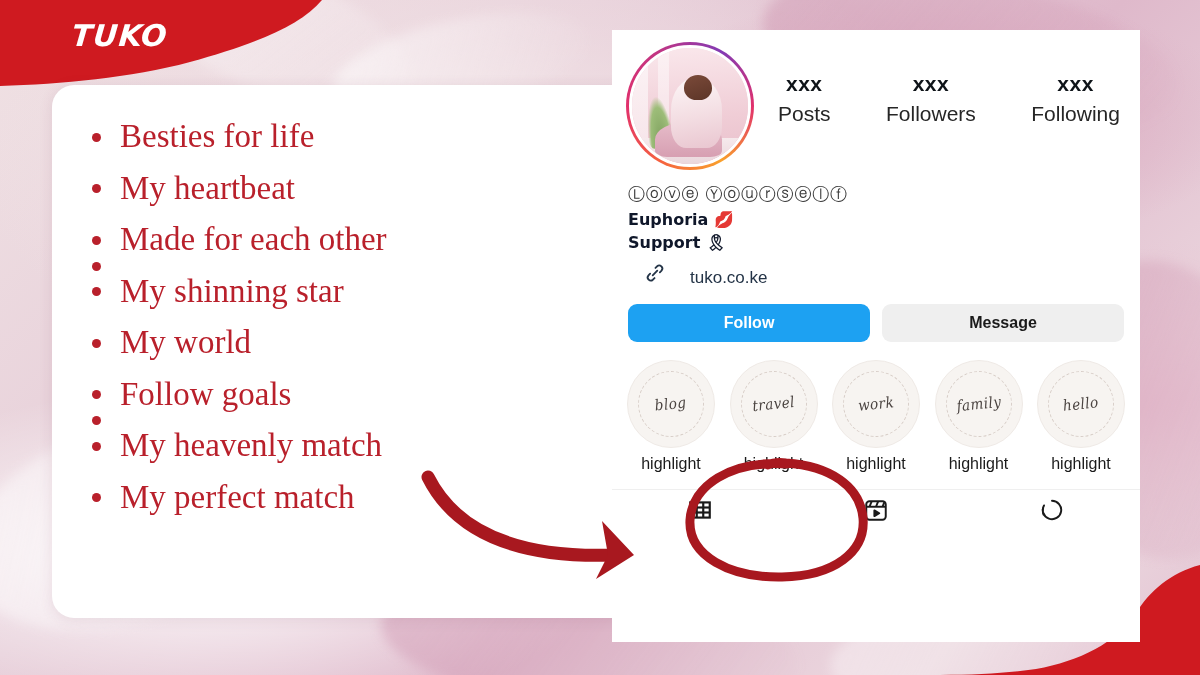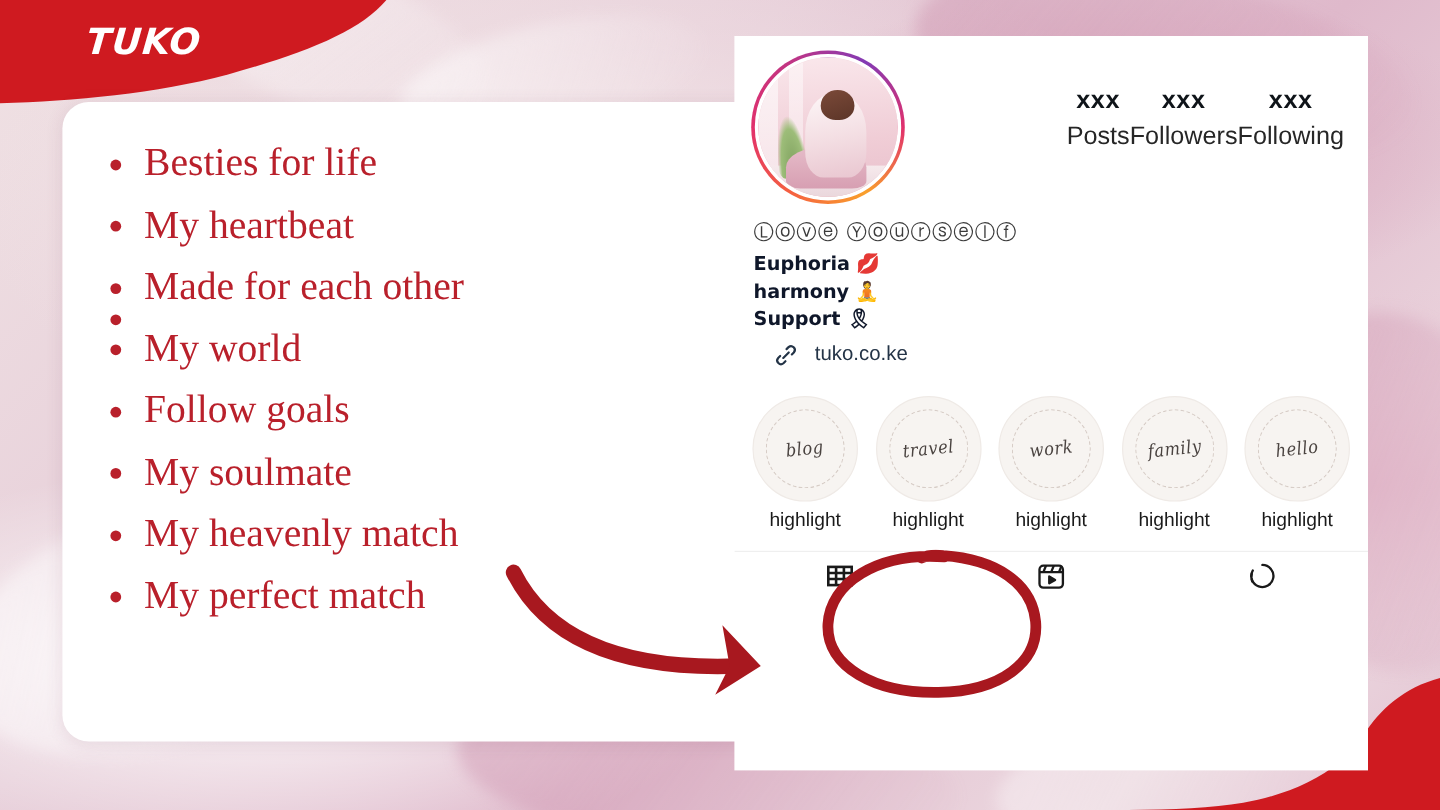--- a/index.html
+++ b/index.html
@@ -103,39 +103,39 @@
   .av-body { position:absolute; left:34%; top:26%; width:44%; height:60%;
     background:linear-gradient(170deg,#fdf6f7 0%, #f3dde2 55%, #e9c6d0 100%);
     border-radius:46% 46% 30% 30%; }
   .av-hair { position:absolute; left:45%; top:23%; width:24%; height:22%;
     background:linear-gradient(160deg,#7b4a39,#5c3528); border-radius:50% 50% 45% 45%; }
   .av-skirt { position:absolute; left:20%; bottom:6%; width:58%; height:30%;
     background:linear-gradient(180deg,#e6bcc9,#d79fb2); border-radius:50% 50% 18% 18%; }
   .av-sofa { position:absolute; left:0; bottom:0; width:100%; height:22%;
     background:linear-gradient(180deg,#f6e9ec,#ead7dc); }
 
-  .ig-stats { display:flex; flex:1; justify-content:flex-end; padding:28px 6px 0 24px; }
+  .ig-stats { display:flex; flex:1; justify-content:space-between; padding:28px 6px 0 24px; }
   .stat { text-align:center; }
   .stat .num { font-size:21px; font-weight:bold; color:#0f1419; line-height:1.35; letter-spacing:.5px; }
   .stat .lab { font-size:21px; color:#262626; margin-top:4px; }
 
   .ig-bio { padding:12px 16px 0 16px; }
   .bio-name {
     font-size:17px; color:#3b3b3b; letter-spacing:.8px; line-height:1.5;
     font-family:"DejaVu Sans", sans-serif;
   }
   .bio-line { font-size:16px; color:#0f172a; line-height:1.45; font-weight:bold;
     font-family:"DejaVu Sans", sans-serif; }
 
   .bio-art {
     margin-top:16px; font-family:"Liberation Mono", monospace;
     font-size:15px; line-height:1.42; color:#2b3a46; white-space:pre;
   }
 
-  .ig-link { display:flex; align-items:flex-start; gap:13px; padding:8px 16px 0 32px; }
+  .ig-link { display:flex; align-items:flex-end; gap:24px; padding:8px 16px 0 32px; }
   .ig-link .txt { font-size:17px; color:#243447; }
 
   .ig-btns { display:flex; gap:12px; padding:16px 16px 0 16px; }
   .btn { flex:1; height:38px; border-radius:9px; display:flex; align-items:center;
     justify-content:center; font-size:16px; font-weight:bold; cursor:pointer; border:none; }
   .btn-follow { background:#1da1f2; color:#ffffff; }
   .btn-msg { background:#efefef; color:#1a1a1a; }
 
   .ig-highlights { display:flex; justify-content:space-between; padding:18px 14px 0 14px; }
   .hl { width:90px; text-align:center; }
@@ -188,23 +188,24 @@
     <path d="M260,0 C230,8 210,26 196,48 C176,78 140,96 96,104 C70,108 38,110 0,110 L260,110 Z" fill="#cf1a20"></path>
   </svg>
 </div>
 
 <div id="list-card">
   <ul>
     <li><span class="bullet"></span><span>Besties for life</span></li>
     <li><span class="bullet"></span><span>My heartbeat</span></li>
     <li><span class="bullet"></span><span>Made for each other</span></li>
     <li><span class="bullet"></span></li>
+    <li><span class="bullet"></span><span>My shinning star</span></li>
     <li><span class="bullet"></span><span>My world</span></li>
     <li><span class="bullet"></span><span>Follow goals</span></li>
-    <li><span class="bullet"></span><span>My soulmate</span></li>
+    <li><span class="bullet"></span></li>
     <li><span class="bullet"></span><span>My heavenly match</span></li>
     <li><span class="bullet"></span><span>My perfect match</span></li>
   </ul>
 </div>
 
 <div id="ig">
 
   <div class="ig-head">
     <div class="avatar-ring">
       <div class="avatar-inner">
@@ -229,35 +230,38 @@
       <div class="stat">
         <div class="num">xxx</div>
         <div class="lab">Following</div>
       </div>
     </div>
   </div>
 
   <div class="ig-bio">
     <div class="bio-name">Ⓛⓞⓥⓔ Ⓨⓞⓤⓡⓢⓔⓛⓕ</div>
     <div class="bio-line">Euphoria 💋</div>
-    <div class="bio-line">harmony 🧘</div>
     <div class="bio-line">Support 🎗</div>
   </div>
 
   <div class="ig-link">
     <span>
       <svg width="22" height="22" viewBox="0 0 24 24" fill="none" stroke="#243447" stroke-width="2" stroke-linecap="round">
         <path d="M9.5 14.5 L14.5 9.5"></path>
         <path d="M12.5 6.5 L14.3 4.7 a3.4 3.4 0 0 1 4.8 4.8 L17.3 11.3"></path>
         <path d="M11.5 17.5 L9.7 19.3 a3.4 3.4 0 0 1 -4.8 -4.8 L6.7 12.7"></path>
       </svg>
     </span>
     <span class="txt">tuko.co.ke</span>
   </div>
 
+  <div class="ig-btns">
+    <button class="btn btn-follow">Follow</button>
+    <button class="btn btn-msg">Message</button>
+  </div>
 
   <div class="ig-highlights">
     <div class="hl">
       <div class="hl-circle">
         <span class="hl-script">blog</span>
       </div>
       <div class="hl-label">highlight</div>
     </div>
     <div class="hl">
       <div class="hl-circle">

